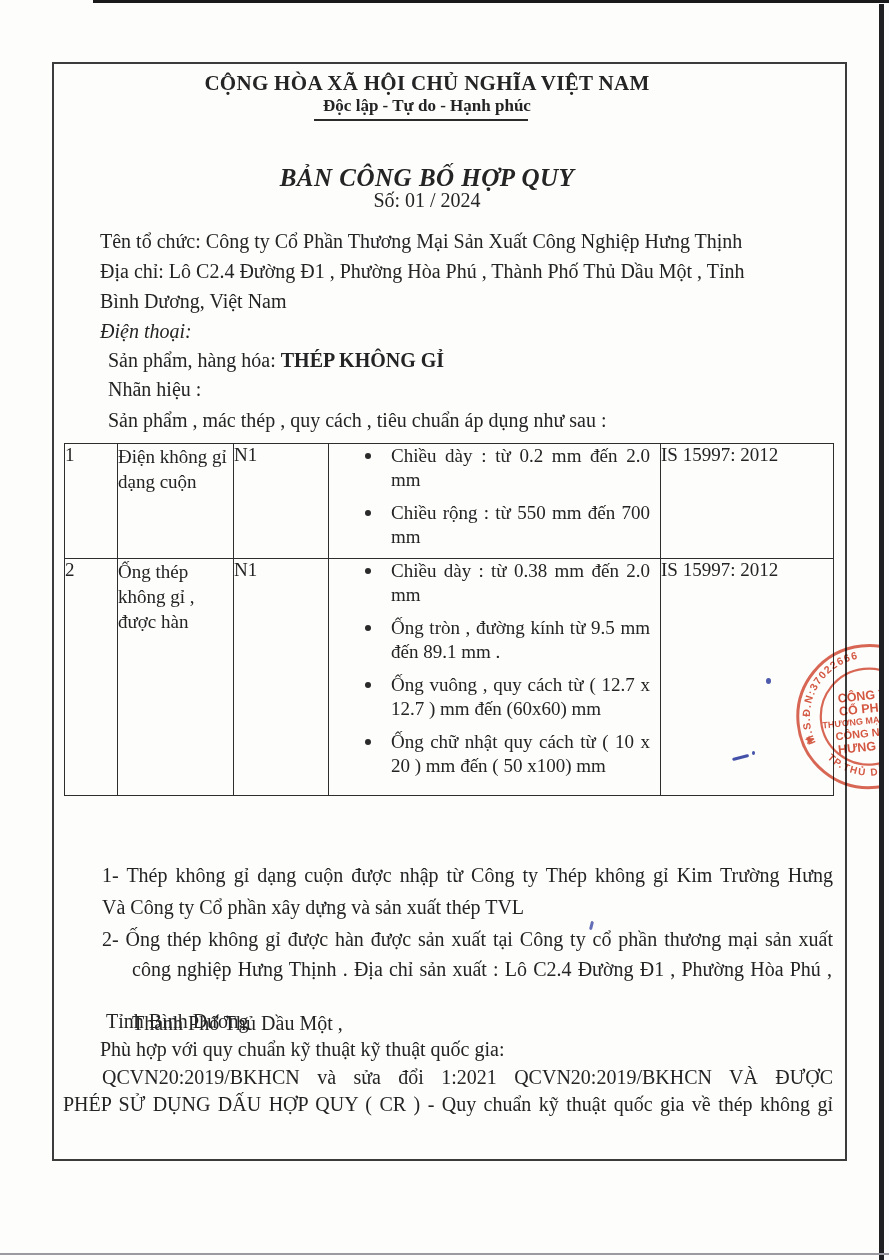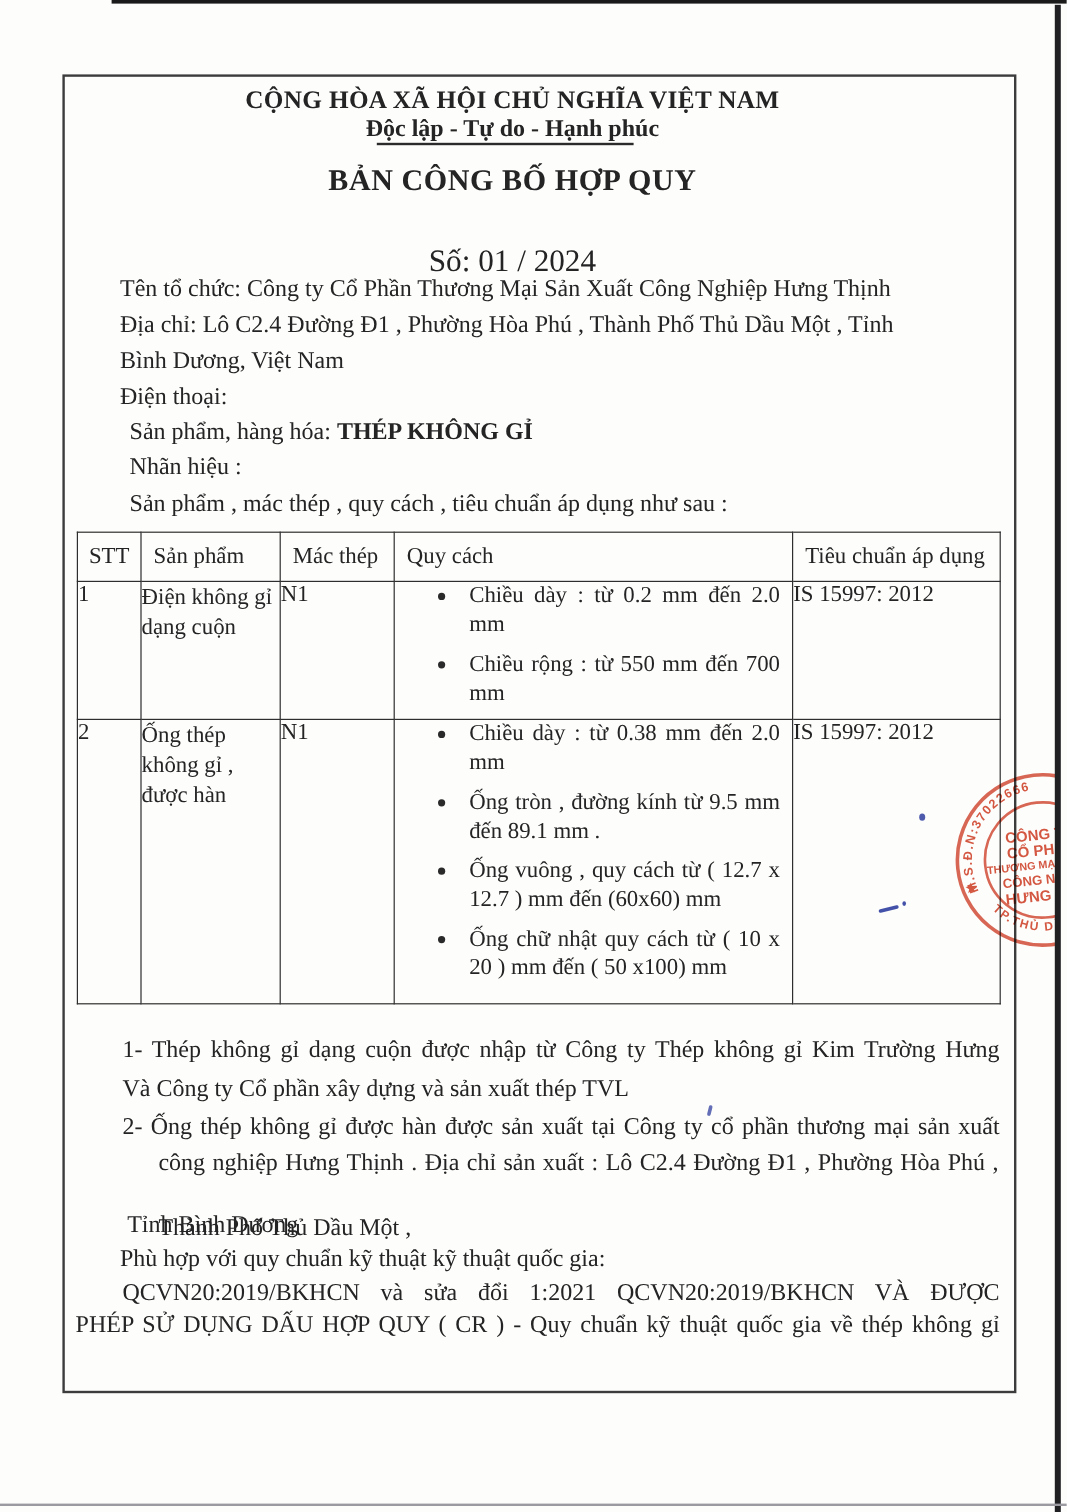--- a/index.html
+++ b/index.html
@@ -11,31 +11,31 @@
   .abs{position:absolute;}
   
   .top-edge{left:93px;top:0;width:796px;height:3px;background:#1a1a1a;z-index:7;}
   .right-edge{left:879px;top:4px;width:5px;height:1256px;background:#202022;z-index:7;}
   .bottom-edge{left:0;top:1253px;width:889px;height:2px;background:#9a9aa0;z-index:7;}
   
   .frame{left:52px;top:62px;width:791px;height:1095px;border:2px solid #3c3c3c;background:transparent;}
   
   .cline{left:52px;width:750px;text-align:center;white-space:nowrap;}
   .motto1{top:71px;font-size:21px;font-weight:bold;letter-spacing:.3px;}
-  .motto2{top:96px;font-size:20px;font-weight:bold;}
+  .motto2{top:96px;font-size:17px;font-weight:bold;}
   .motto-underline{left:314px;top:119px;width:214px;height:2px;background:#2b2b2b;}
-  .doc-title{top:137px;font-size:25px;font-weight:bold;letter-spacing:.5px;}
-  .doc-number{top:189px;font-size:26px;margin-top:14px;}
+  .doc-title{top:164px;font-size:25px;font-weight:bold;letter-spacing:.5px;font-style:italic;}
+  .doc-number{top:189px;font-size:20px;}
   
   .pline{font-size:20px;line-height:26px;white-space:nowrap;}
   .jline{font-size:20px;line-height:26px;text-align:justify;text-align-last:justify;}
   .org{left:100px;top:228px;}
   .addr1{left:100px;top:258px;}
   .addr2{left:100px;top:288px;}
-  .phone{left:100px;top:318px;}
+  .phone{left:100px;top:318px;font-style:italic;}
   .product{left:108px;top:347px;}
   .product b{font-weight:bold;}
   .brand{left:108px;top:376px;}
   .tintro{left:108px;top:407px;}
   
   table.spec{border-collapse:collapse;table-layout:fixed;position:absolute;left:64px;top:443px;width:769px;background:transparent;}
   table.spec td,table.spec th{border:1.6px solid #2e2e2e;vertical-align:top;font-size:19px;font-weight:normal;text-align:left;padding:0;}
   table.spec tr.hd th{height:40px;vertical-align:middle;padding-left:10px;}
   table.spec tr.hd th.c{text-align:center;padding-left:0;}
   td.stt,td.grade{text-align:center;padding-top:12px;}
@@ -91,27 +91,20 @@
 
 <table class="spec">
   <colgroup>
       <col style="width:53px">
       <col style="width:116px">
       <col style="width:95px">
       <col style="width:332px">
       <col style="width:173px">
     </colgroup>
   <tbody>
-      <tr class="hd">
-    <th class="c">STT</th>
-    <th>Sản phẩm</th>
-    <th>Mác thép</th>
-    <th>Quy cách</th>
-    <th>Tiêu chuẩn áp dụng</th>
-  </tr>
   <tr style="height:100px">
     <td class="stt">1</td>
     <td class="sp">Điện không gỉ dạng cuộn</td>
     <td class="grade">N1</td>
     <td class="qc">
       <div class="spec-item">
             <span class="bul">
               <i></i>
             </span>
             <span class="txt">Chiều dày : từ 0.2 mm đến 2.0 mm</span>

